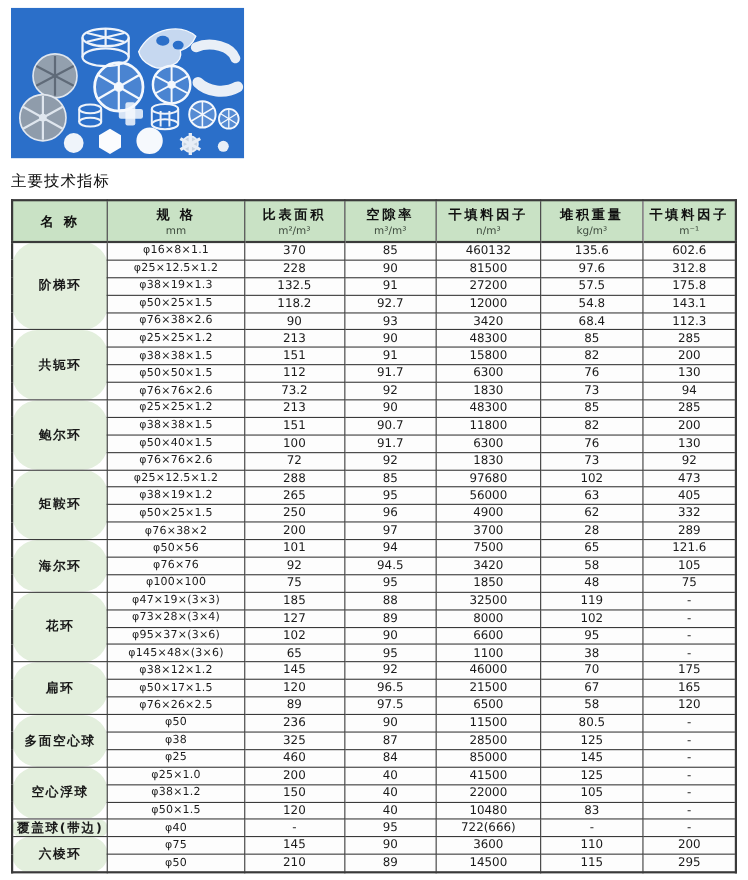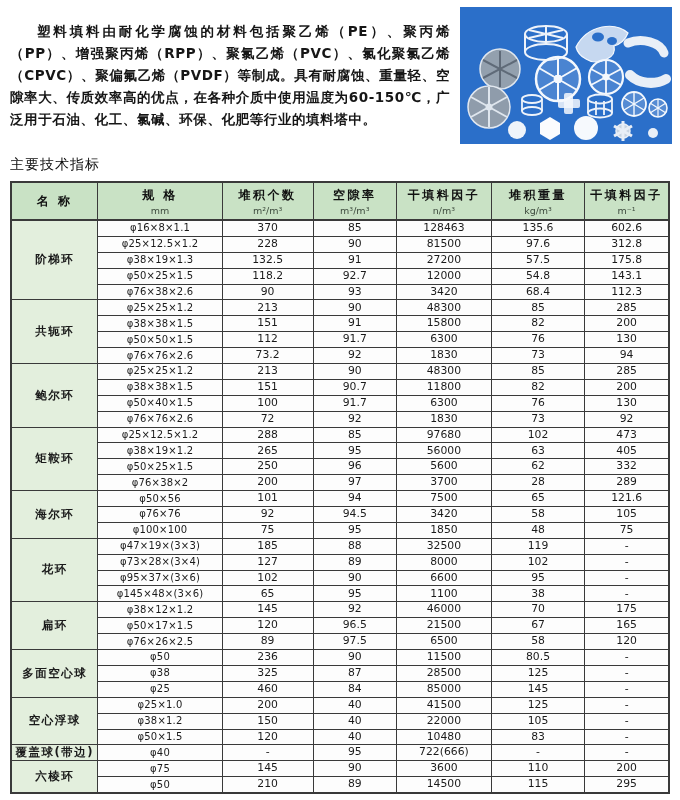--- a/index.html
+++ b/index.html
@@ -23,28 +23,27 @@
     border:2px solid #3a3a3a;
   }
   .spec th,.spec td{border:1px solid #3a3a3a;text-align:center;padding:0;overflow:hidden;white-space:nowrap;}
   .spec thead th{
     background:#c9e2c5;height:36px;font-weight:600;vertical-align:middle;
     border-bottom:2px solid #3a3a3a;
   }
   .h1{font-size:12px;letter-spacing:2.5px;color:#111;}
   .h2{font-size:9.5px;font-weight:400;letter-spacing:0;color:#3d4a3d;margin-top:1px;}
   .spec tbody td{height:14.9px;font-size:10.8px;line-height:1;background:#fdfdfd;color:#1a1a1a;}
-  .spec td.name-cell{background:#e3efdd;font-size:11.5px;letter-spacing:1.5px;font-weight:600;}
+  .spec td.name-cell{background:#e3efdd;font-size:11.5px;letter-spacing:1.5px;font-weight:600;border-radius:23px;}
   .spec td.spec-cell{font-size:10px;letter-spacing:0.2px;}
 </style>
 </head>
 <body>
 
 <div class="top">
-  <p class="intro">塑料填料由耐化学腐蚀的材料包括聚乙烯（PE）、聚丙烯（PP）、增强聚丙烯（RPP）、聚氯乙烯（PVC）、氯化聚氯乙烯（CPVC）、聚偏氟乙烯（PVDF）等制成。具有耐腐蚀、重量轻、空隙率大、传质效率高的优点，在各种介质中使用温度为60-150℃，广泛用于石油、化工、氯碱、环保、化肥等行业的填料塔中。</p>
   <div class="photo-frame">
     <svg width="212" height="137" viewBox="0 0 212 137">
       <rect width="212" height="137" fill="#2b6fc9"></rect>
 
       <g stroke="#eef3fa" fill="none" stroke-width="2">
         <ellipse cx="86" cy="27" rx="21" ry="8"></ellipse>
         <line x1="65" y1="27" x2="65" y2="45"></line>
           <line x1="107" y1="27" x2="107" y2="45"></line>
         <ellipse cx="86" cy="45" rx="21" ry="8"></ellipse>
         <line x1="69" y1="23" x2="103" y2="31"></line>
@@ -165,21 +164,21 @@
   <thead>
     <tr>
         <th>
           <div class="h1">名 称</div>
         </th>
         <th>
           <div class="h1">规 格</div>
           <div class="h2">mm</div>
         </th>
         <th>
-          <div class="h1">堆积个数</div>
+          <div class="h1">比表面积</div>
           <div class="h2">m²/m³</div>
         </th>
         <th>
           <div class="h1">空隙率</div>
           <div class="h2">m³/m³</div>
         </th>
         <th>
           <div class="h1">干填料因子</div>
           <div class="h2">n/m³</div>
         </th>
@@ -192,21 +191,21 @@
           <div class="h2">m⁻¹</div>
         </th>
       </tr>
   </thead>
   <tbody>
       <tr>
         <td class="name-cell" rowspan="5">阶梯环</td>
         <td class="spec-cell">φ16×8×1.1</td>
         <td class="val-cell">370</td>
         <td class="val-cell">85</td>
-        <td class="val-cell">128463</td>
+        <td class="val-cell">460132</td>
         <td class="val-cell">135.6</td>
         <td class="val-cell">602.6</td>
       </tr>
       <tr>
         <td class="spec-cell">φ25×12.5×1.2</td>
         <td class="val-cell">228</td>
         <td class="val-cell">90</td>
         <td class="val-cell">81500</td>
         <td class="val-cell">97.6</td>
         <td class="val-cell">312.8</td>
@@ -315,21 +314,21 @@
         <td class="val-cell">265</td>
         <td class="val-cell">95</td>
         <td class="val-cell">56000</td>
         <td class="val-cell">63</td>
         <td class="val-cell">405</td>
       </tr>
       <tr>
         <td class="spec-cell">φ50×25×1.5</td>
         <td class="val-cell">250</td>
         <td class="val-cell">96</td>
-        <td class="val-cell">5600</td>
+        <td class="val-cell">4900</td>
         <td class="val-cell">62</td>
         <td class="val-cell">332</td>
       </tr>
       <tr>
         <td class="spec-cell">φ76×38×2</td>
         <td class="val-cell">200</td>
         <td class="val-cell">97</td>
         <td class="val-cell">3700</td>
         <td class="val-cell">28</td>
         <td class="val-cell">289</td>

